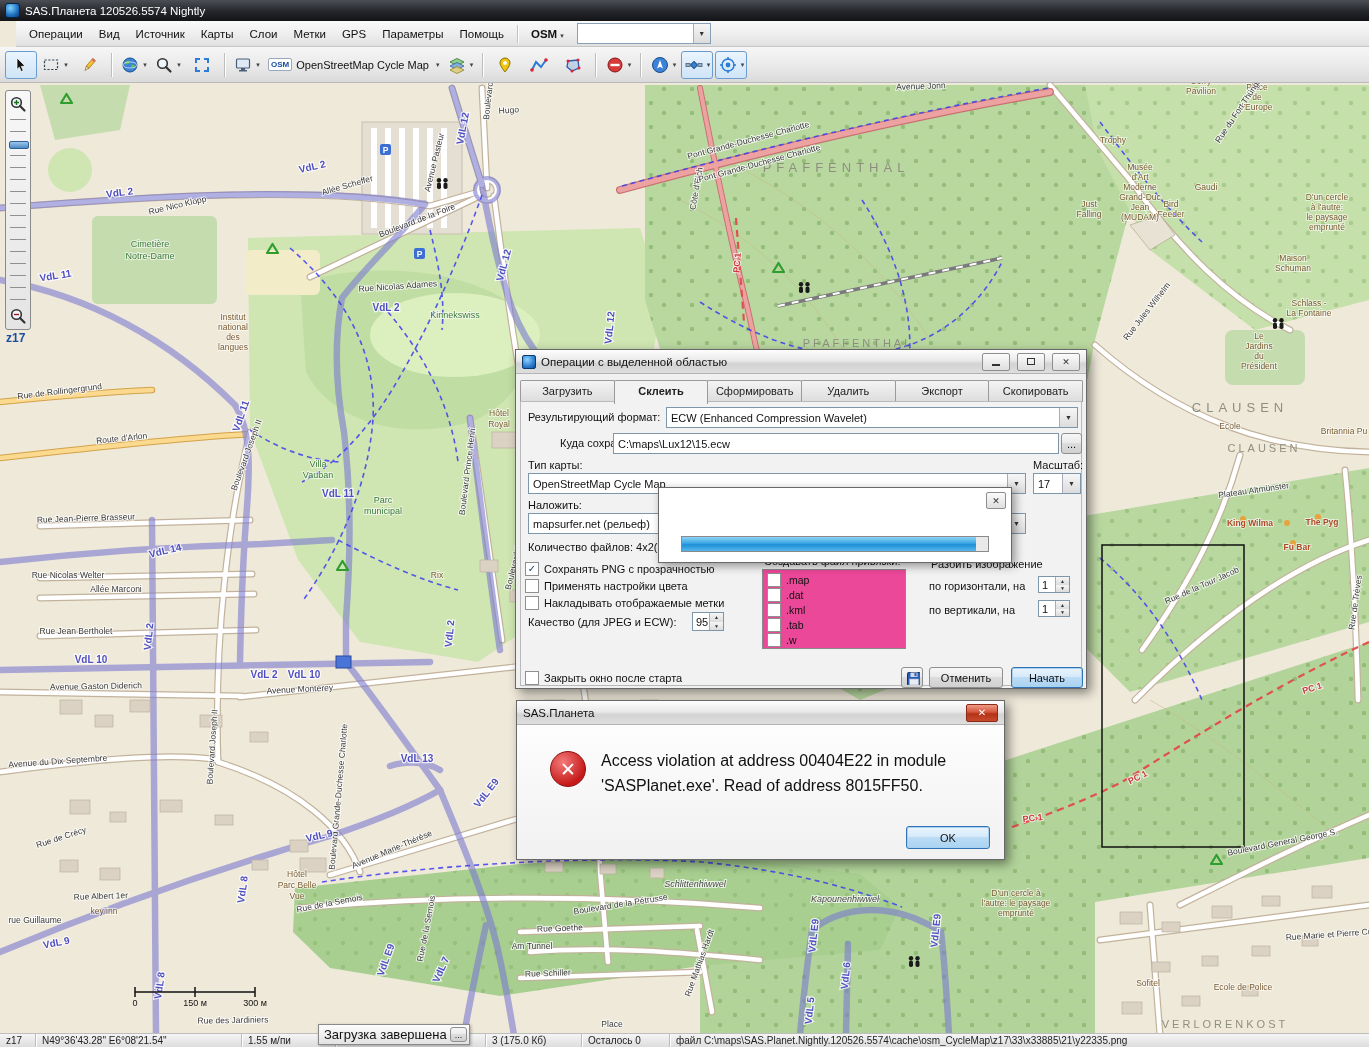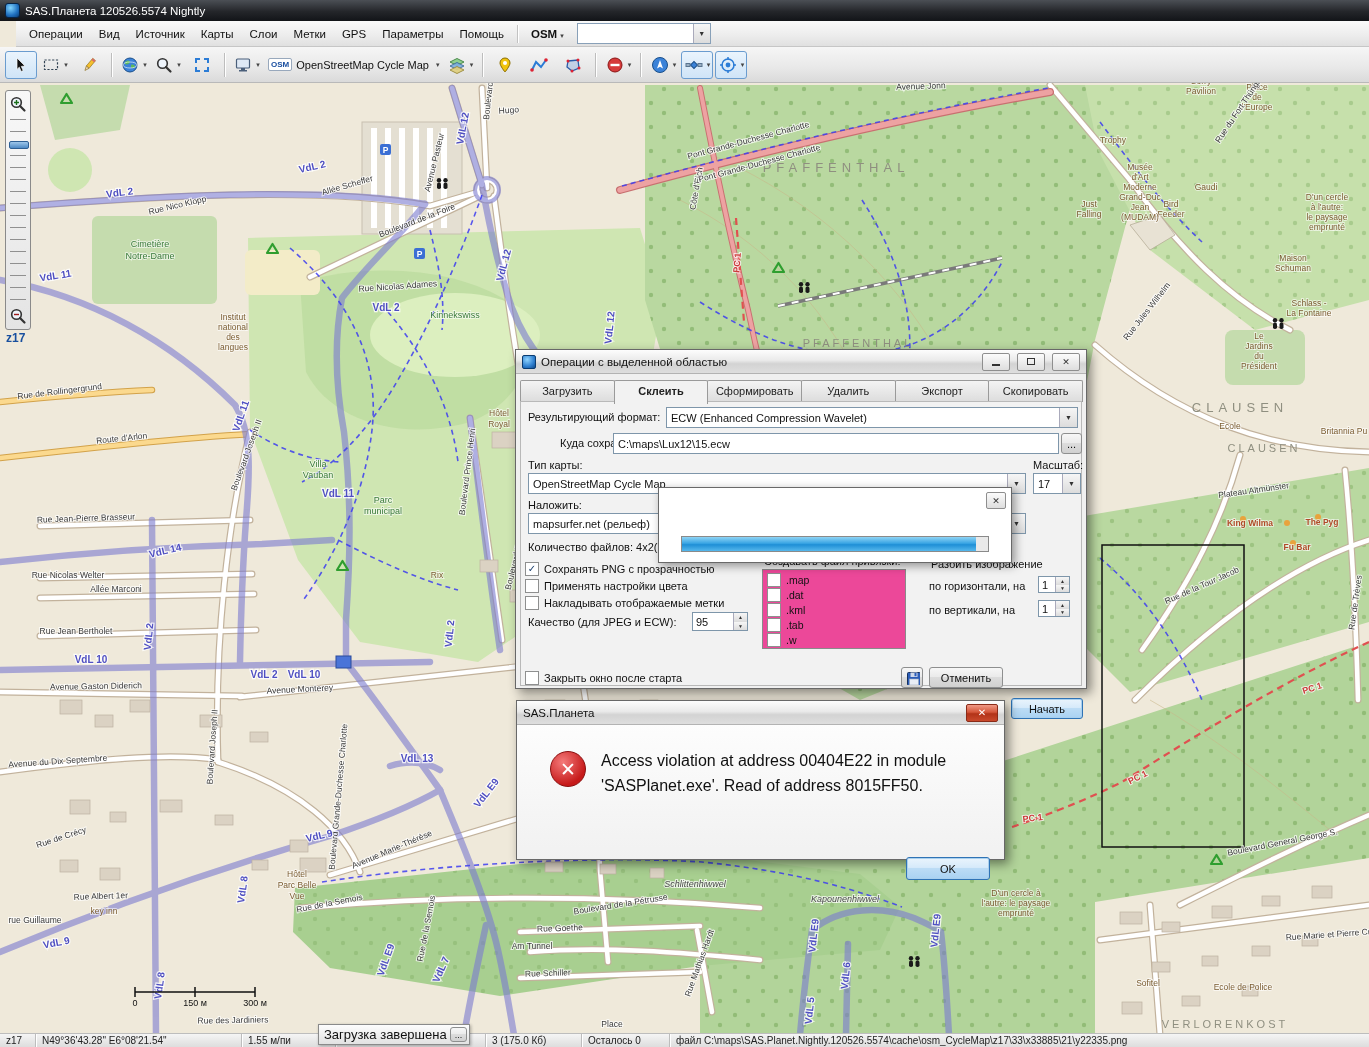--- a/index.html
+++ b/index.html
@@ -65,21 +65,21 @@
   .tab-page{position:absolute;left:4px;top:51px;right:4px;bottom:2px;border:1px solid #b9b9b9;background:#f2f2f2;}
   .abs{position:absolute;}
   .flabel{font-size:11px;white-space:nowrap;}
   .combo{height:21px;background:#fff;border:1px solid #7e96aa;display:flex;align-items:center;box-sizing:border-box;}
   .combo .val{flex:1;padding:0 4px;white-space:nowrap;overflow:hidden;font-size:11px;}
   .combo .dd{width:17px;height:100%;background:linear-gradient(#f6f6f6,#dcdcdc);border-left:1px solid #aab;
     display:flex;align-items:center;justify-content:center;font-size:7px;color:#333;}
   .tinput{height:21px;background:#fff;border:1px solid #7e96aa;box-sizing:border-box;font-size:11px;padding:0 4px;display:flex;align-items:center;white-space:nowrap;overflow:hidden;}
   .btn{background:linear-gradient(#f7f7f7,#ebebeb 45%,#dcdcdc 50%,#d0d0d0);border:1px solid #8e8f8f;border-radius:3px;
     font-size:11px;display:flex;align-items:center;justify-content:center;box-sizing:border-box;}
-  .btn.default{border-color:#2f73b5;box-shadow:inset 0 0 0 1px #a9d0ee;background:linear-gradient(#eaf4fc,#d6eafa 45%,#bcdcf5 50%,#a9d2f2);margin-top:31px;}
+  .btn.default{border-color:#2f73b5;box-shadow:inset 0 0 0 1px #a9d0ee;background:linear-gradient(#eaf4fc,#d6eafa 45%,#bcdcf5 50%,#a9d2f2);}
   .cb{display:flex;align-items:center;gap:5px;font-size:11px;white-space:nowrap;}
   .cb .box{width:12px;height:12px;background:#fff;border:1px solid #8e8f8f;display:inline-flex;align-items:center;justify-content:center;font-size:10px;line-height:1;color:#1a3e6e;flex:none;}
   .cb.checked .box::before{content:"✓";}
   .spin{height:19px;background:#fff;border:1px solid #7e96aa;display:flex;box-sizing:border-box;}
   .spin .v{flex:1;font-size:11px;display:flex;align-items:center;padding-left:3px;}
   .spin .ud{width:13px;display:flex;flex-direction:column;border-left:1px solid #aab;}
   .spin .ud span{flex:1;font-size:5px;display:flex;align-items:center;justify-content:center;background:linear-gradient(#f6f6f6,#dcdcdc);color:#333;}
   .listbox{background:#ec4899;border:1px solid #8a8a8a;box-sizing:border-box;padding:2px 4px;}
   .listbox .cb{height:15px;font-size:10.5px;}
   
@@ -802,21 +802,21 @@
     <span class="abs cb" style="left:9px;top:229px;">
       <span class="box"></span>
         <span>Применять настройки цвета</span>
     </span>
     <span class="abs cb" style="left:9px;top:246px;">
       <span class="box"></span>
         <span>Накладывать отображаемые метки</span>
     </span>
 
     <span class="abs flabel" style="left:12px;top:266px;">Качество (для JPEG и ECW):</span>
-    <span class="abs spin" style="left:176px;top:262px;width:56px;">
+    <span class="abs spin" style="left:176px;top:262px;width:32px;">
       <span class="v">95</span>
       <span class="ud">
           <span>▲</span>
           <span>▼</span>
         </span>
     </span>
 
     <span class="abs flabel" style="left:248px;top:205px;">Создавать файл привязки:</span>
     <div class="abs listbox" style="left:246px;top:219px;width:144px;height:80px;">
       <span class="cb">

